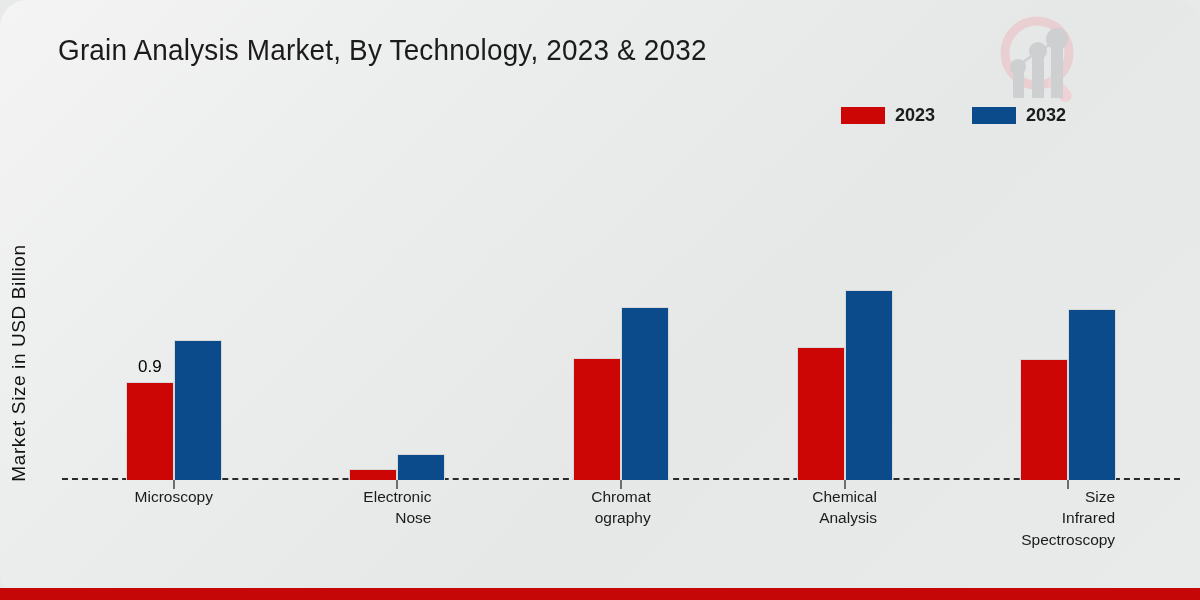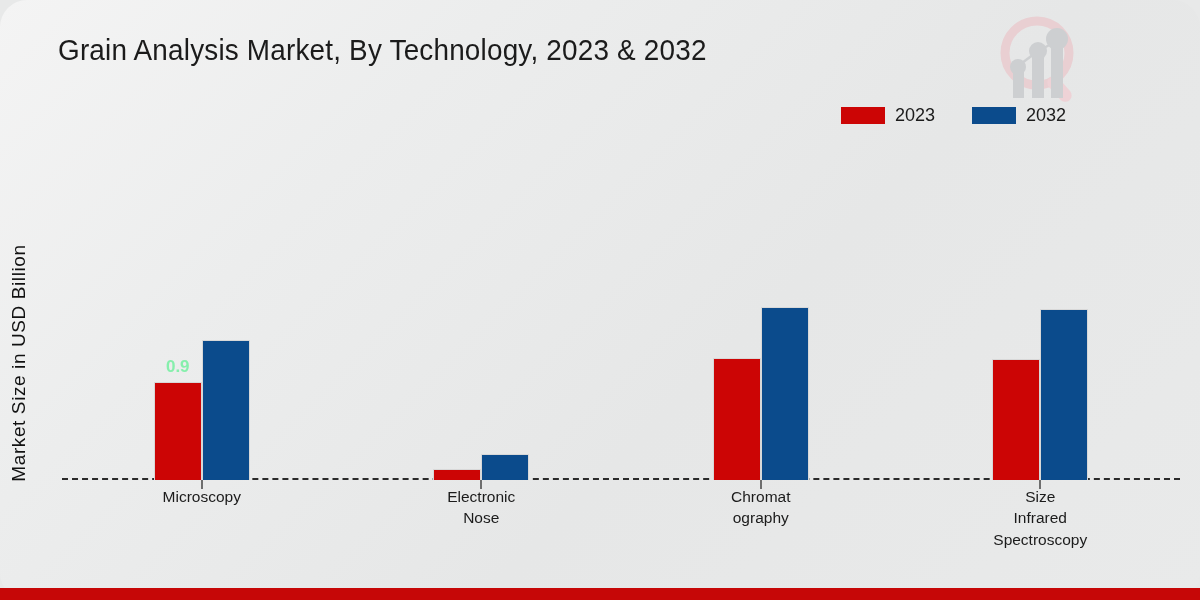--- a/index.html
+++ b/index.html
@@ -28,21 +28,21 @@
     font-size:30px;letter-spacing:.2px;color:#1b1b1b;
     font-family:"Liberation Sans","DejaVu Sans",sans-serif;
     font-weight:400;
     white-space:nowrap;
     transform:scaleX(.93);transform-origin:left center;
   }
 
   
   .legend{
     position:absolute;right:132px;top:104px;
-    display:flex;align-items:center;gap:34px;
+    display:flex;align-items:center;gap:34px;font-weight:bold;
   }
   .legend-item{display:flex;align-items:center;gap:10px;}
   .legend-swatch{width:44px;height:17px;display:block;}
   .legend-label{
     font-size:19px;color:#1b1b1b;
     font-family:"Liberation Sans",sans-serif;
     transform:scaleX(.95);transform-origin:left center;
   }
 
   
@@ -75,31 +75,31 @@
     position:absolute;bottom:0;left:50%;transform:translateX(-50%);
     display:flex;align-items:flex-end;
   }
   .bar{
     width:46px;display:block;position:relative;
   }
   .bar.red{background:#cc0505;border:1px solid #d8d8d8;border-bottom:none;}
   .bar.blue{background:#0b4b8c;border:1px solid #d8d8d8;border-bottom:none;}
   .bar-value{
     position:absolute;left:50%;transform:translateX(-50%);
-    top:-26px;font-size:17px;font-weight:bold;color:#86efac;
+    top:-26px;font-size:17px;font-weight:normal;color:#000000;
     font-family:"Liberation Sans",sans-serif;
     white-space:nowrap;
   }
   .tick{
     position:absolute;bottom:-9px;left:50%;transform:translateX(-50%);
     width:2px;height:9px;background:#6e6e6e;
   }
   .cat-label{
     position:absolute;top:336px;left:50%;transform:translateX(-50%);
-    text-align:center;font-size:15.5px;color:#1b1b1b;line-height:1.38;
+    text-align:right;font-size:15.5px;color:#1b1b1b;line-height:1.38;
     font-family:"Liberation Sans",sans-serif;
     white-space:pre-line;
   }
 
   
   .bottom-band{
     position:absolute;left:0;bottom:0;width:1200px;height:12px;
     background:#c60707;
   }
 </style>
@@ -164,20 +164,29 @@
           <div class="bars">
             <div class="bar red" title="2023: 1.12" style="height: 121px; background: rgb(204, 5, 5);"></div>
             <div class="bar blue" title="2032: 1.6" style="height: 172px; background: rgb(11, 75, 140);"></div>
           </div>
           <div class="tick"></div>
           <div class="cat-label">Chromat
 ography</div>
         </div>
         <div class="group">
           <div class="bars">
+            <div class="bar red" title="2023: 1.22" style="height: 132px; background: rgb(204, 5, 5);"></div>
+            <div class="bar blue" title="2032: 1.75" style="height: 189px; background: rgb(11, 75, 140);"></div>
+          </div>
+          <div class="tick"></div>
+          <div class="cat-label">Chemical
+Analysis</div>
+        </div>
+        <div class="group">
+          <div class="bars">
             <div class="bar red" title="2023: 1.11" style="height: 120px; background: rgb(204, 5, 5);"></div>
             <div class="bar blue" title="2032: 1.58" style="height: 170px; background: rgb(11, 75, 140);"></div>
           </div>
           <div class="tick"></div>
           <div class="cat-label">Size
 Infrared
 Spectroscopy</div>
         </div>
       </div>
   </div>

